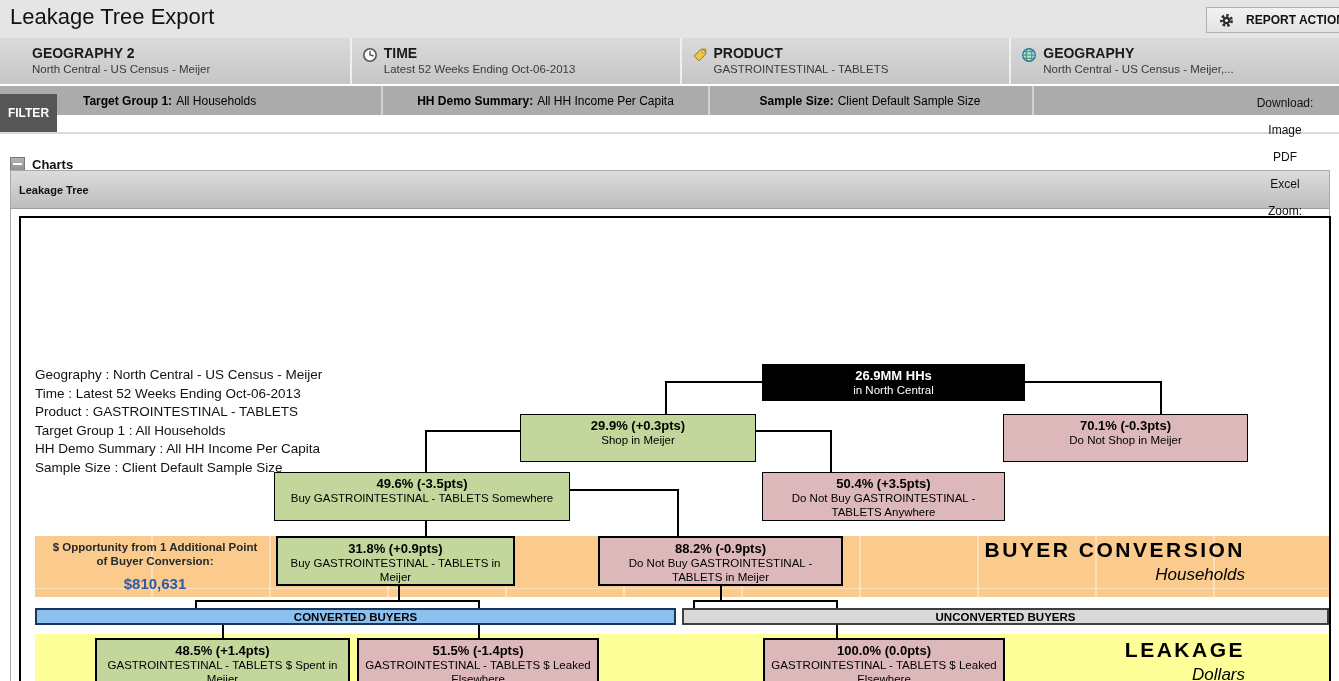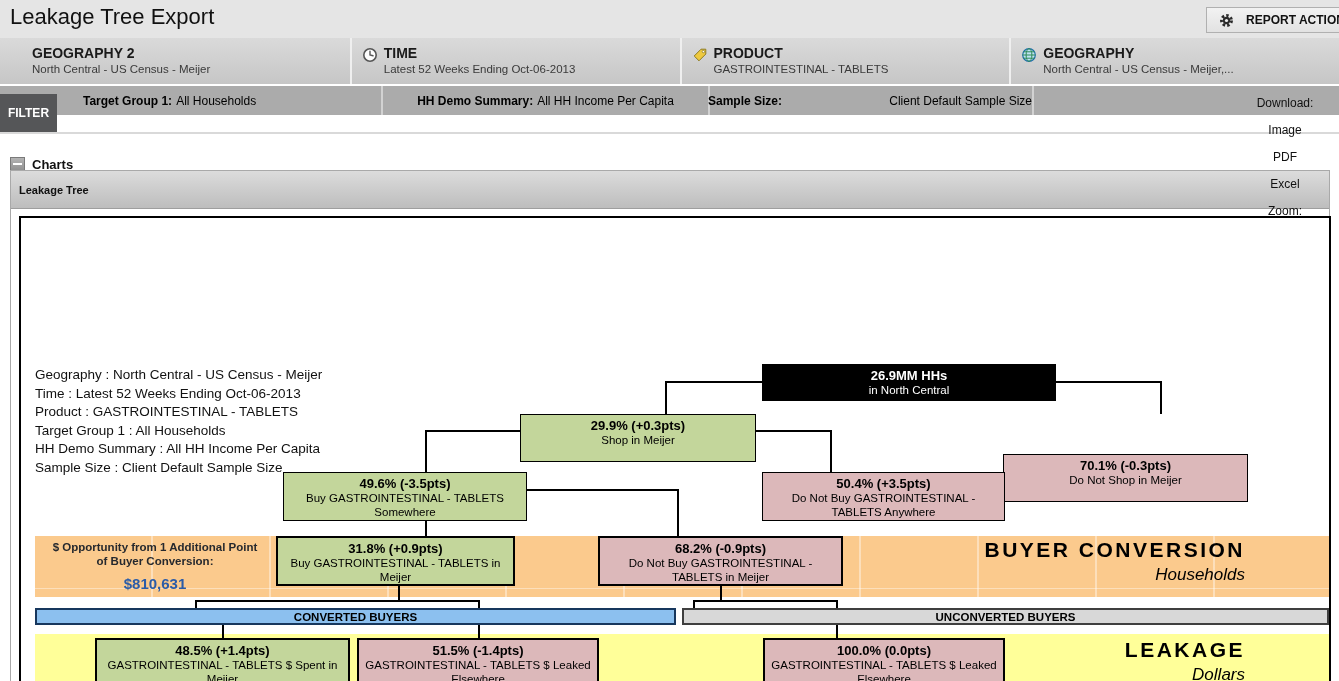--- a/index.html
+++ b/index.html
@@ -26,21 +26,21 @@
   .hs{font-size:11.5px;color:#3a3a3a;line-height:15px;}
 
   
   .filterbar{position:absolute;top:86px;left:0;width:1339px;height:29px;background:#ababab;}
   .ftab{position:absolute;left:0;top:8px;width:57px;height:38px;background:#555658;color:#fff;
     font-size:12px;font-weight:bold;display:flex;align-items:center;justify-content:center;}
   .fcell{position:absolute;top:0;height:29px;display:flex;align-items:center;font-size:12px;color:#000;}
   .fcell b{margin-right:4px;}
   .fc1{left:57px;width:326px;padding-left:26px;box-sizing:border-box;border-right:2px solid #d2d2d2;}
   .fc2{left:383px;width:325px;justify-content:center;border-right:2px solid #d2d2d2;}
-  .fc3{left:708px;width:324px;justify-content:space-between;border-right:2px solid #d2d2d2;}
+  .fc3{left:708px;width:324px;justify-content:center;border-right:2px solid #d2d2d2;}
 
   .divline{position:absolute;top:132px;left:0;width:1339px;height:2px;background:#d9d9d9;}
 
   
   .charts-hdr{position:absolute;top:152px;left:0;width:1329px;height:24px;display:flex;align-items:center;text-align:center;}
   .minus-box{width:13px;height:13px;margin-left:10px;background:linear-gradient(#b3b3b3,#8f8f8f);
     border:1px solid #7a7a7a;position:relative;cursor:pointer;}
   .minus-box::after{content:"";position:absolute;left:2px;right:2px;top:5px;height:2px;background:#fff;}
   .charts-title{font-size:13px;font-weight:bold;color:#111;margin-left:7px;}
 
@@ -241,52 +241,52 @@
     <div class="conn" style="left:457px;top:407px;width:2px;height:13px;"></div>
     <div class="conn" style="left:699px;top:368px;width:2px;height:14px;"></div>
     <div class="conn" style="left:672px;top:382px;width:145px;height:2px;"></div>
     <div class="conn" style="left:672px;top:382px;width:2px;height:9px;"></div>
     <div class="conn" style="left:815px;top:382px;width:2px;height:9px;"></div>
     <div class="conn" style="left:815px;top:407px;width:2px;height:13px;"></div>
 
     <div class="hbar blue">CONVERTED BUYERS</div>
     <div class="hbar gray">UNCONVERTED BUYERS</div>
 
-    <div class="node black" style="left:741px;top:146px;width:294px;height:37px;">
+    <div class="node black" style="left:741px;top:146px;width:263px;height:37px;">
       <div class="val">26.9MM HHs</div>
       <div class="lbl">in North Central</div>
     </div>
 
     <div class="node green" style="left:499px;top:196px;width:236px;height:48px;">
       <div class="val">29.9% (+0.3pts)</div>
       <div class="lbl">Shop in Meijer</div>
     </div>
 
-    <div class="node pink" style="left:982px;top:196px;width:245px;height:48px;margin-top:40px;">
+    <div class="node pink" style="left:982px;top:196px;width:245px;height:48px;">
       <div class="val">70.1% (-0.3pts)</div>
       <div class="lbl">Do Not Shop in Meijer</div>
     </div>
 
-    <div class="node green" style="left:262px;top:254px;width:244px;height:49px;">
+    <div class="node green" style="left:253px;top:254px;width:296px;height:49px;">
       <div class="val">49.6% (-3.5pts)</div>
       <div class="lbl">Buy GASTROINTESTINAL - TABLETS Somewhere</div>
     </div>
 
     <div class="node pink" style="left:741px;top:254px;width:243px;height:49px;">
       <div class="val">50.4% (+3.5pts)</div>
       <div class="lbl">Do Not Buy GASTROINTESTINAL - TABLETS Anywhere</div>
     </div>
 
     <div class="node green thick" style="left:255px;top:318px;width:239px;height:50px;">
       <div class="val">31.8% (+0.9pts)</div>
       <div class="lbl">Buy GASTROINTESTINAL - TABLETS in Meijer</div>
     </div>
 
     <div class="node pink thick" style="left:577px;top:318px;width:245px;height:50px;">
-      <div class="val">68.2% (-0.9pts)</div>
+      <div class="val">88.2% (-0.9pts)</div>
       <div class="lbl">Do Not Buy GASTROINTESTINAL - TABLETS in Meijer</div>
     </div>
 
     <div class="node green thick2 wide" style="left:74px;top:420px;width:255px;height:52px;">
       <div class="val">48.5% (+1.4pts)</div>
       <div class="lbl">GASTROINTESTINAL - TABLETS $ Spent in Meijer</div>
     </div>
 
     <div class="node pink thick2 wide" style="left:336px;top:420px;width:242px;height:52px;">
       <div class="val">51.5% (-1.4pts)</div>

